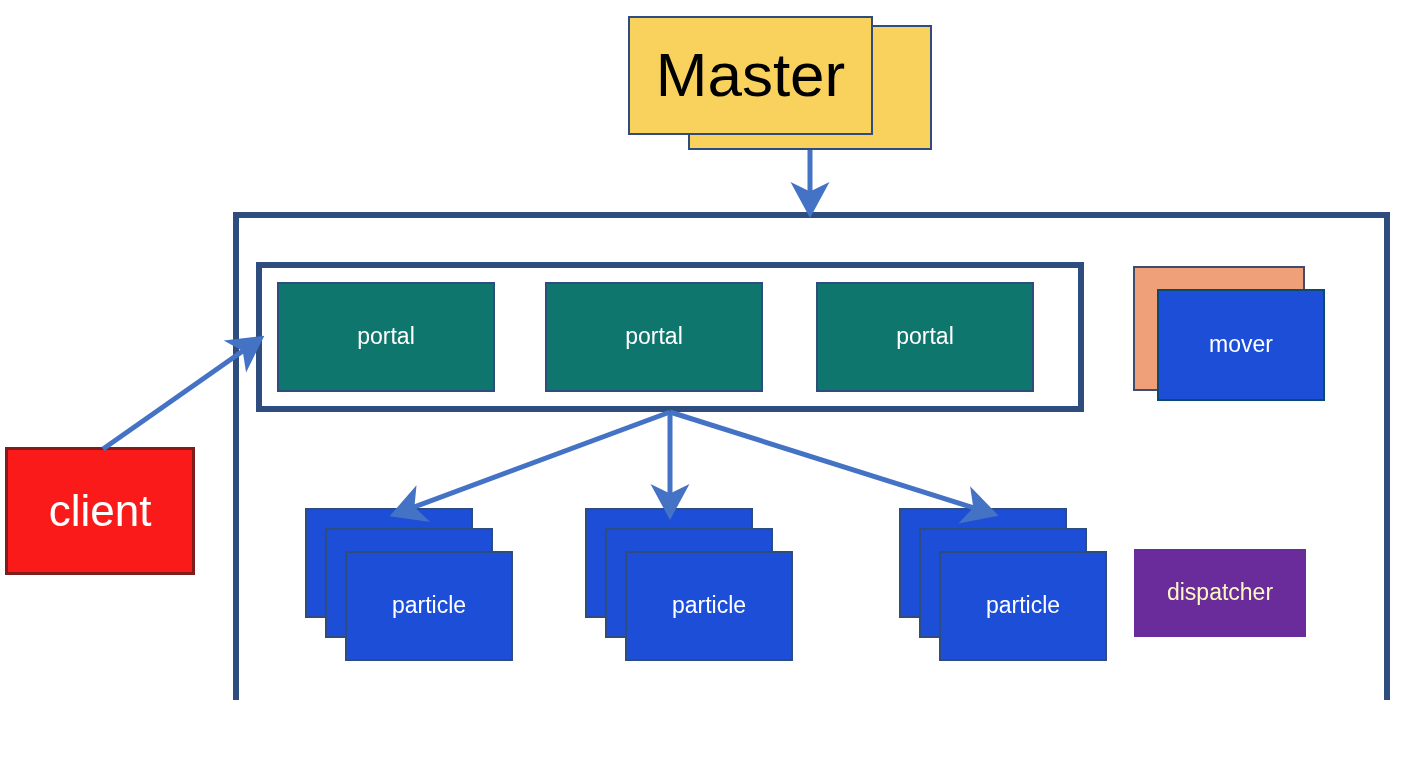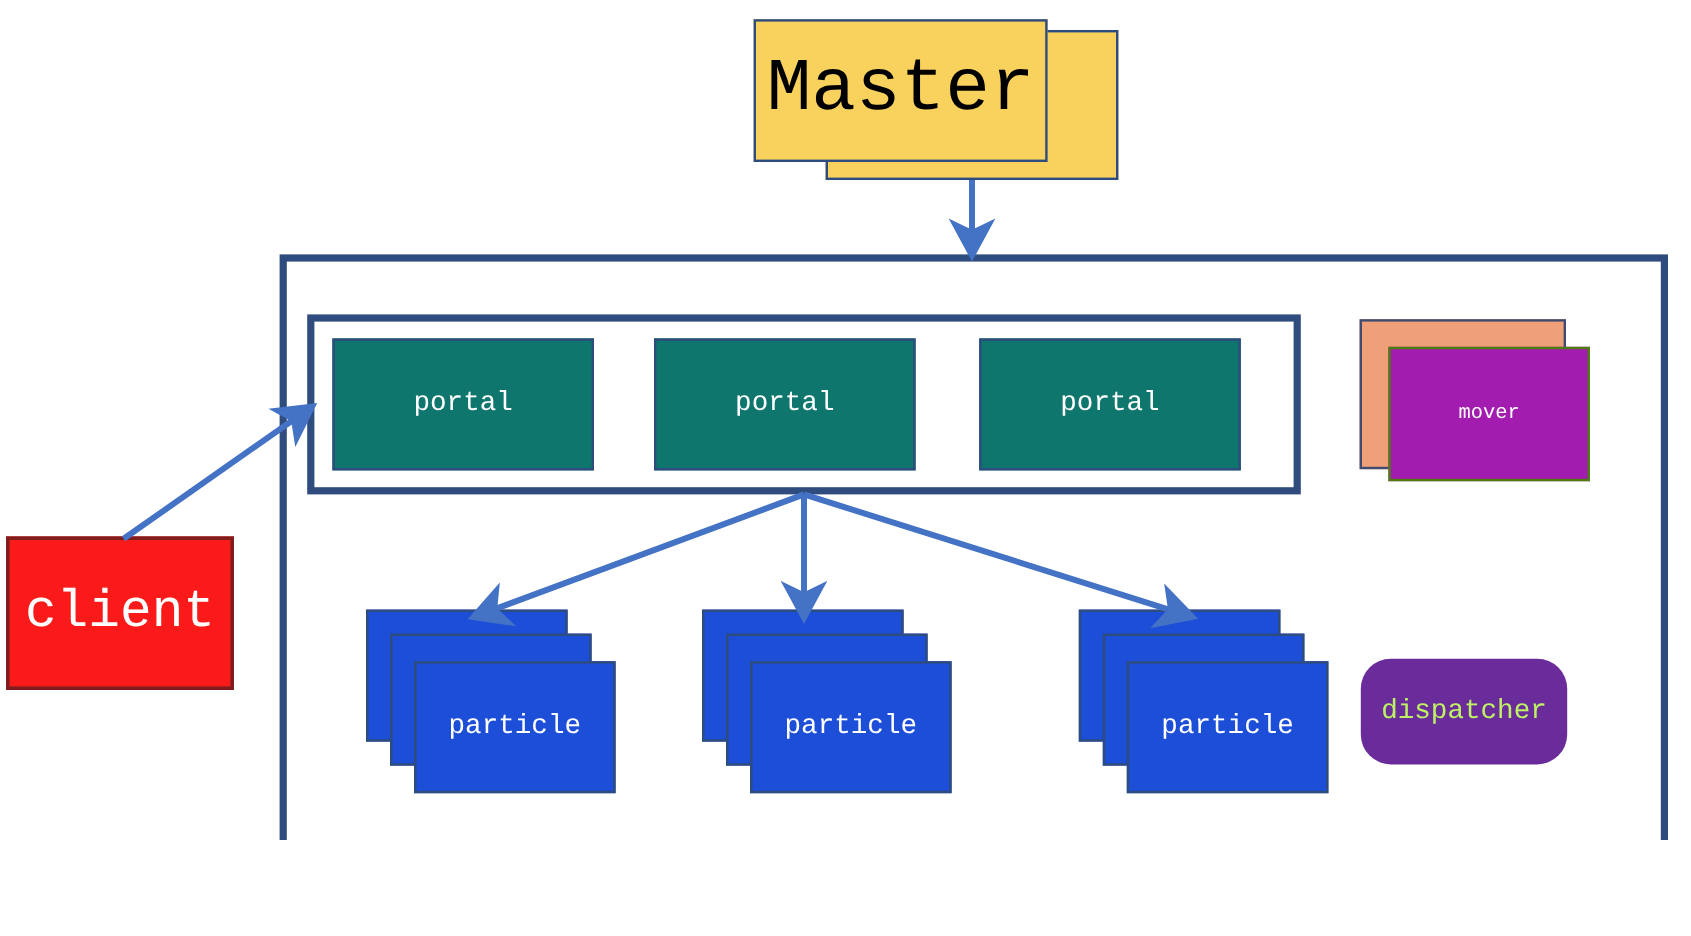--- a/index.html
+++ b/index.html
@@ -6,21 +6,21 @@
     margin: 0;
     padding: 0;
     background: #ffffff;
   }
   #stage {
     position: relative;
     width: 1409px;
     height: 700px;
     background: #ffffff;
     overflow: hidden;
-    font-family: Liberation Mono, monospace;
+    font-family: Liberation Sans, sans-serif;
   }
   .box {
     position: absolute;
     box-sizing: border-box;
     display: flex;
     align-items: center;
     justify-content: center;
     text-align: center;
     line-height: 1.1;
   }
@@ -60,42 +60,41 @@
   .portal-2 { left: 545px; top: 282px; }
   .portal-3 { left: 816px; top: 282px; }
   
   .mover-back {
     left: 1133px; top: 266px; width: 172px; height: 125px;
     background: #F0A078;
     border: 2px solid #3F4C70;
   }
   .mover-front {
     left: 1157px; top: 289px; width: 168px; height: 112px;
-    background: #a21caf;
-    border: 2px solid #4d7c0f;
+    background: #1d4ed8;
+    border: 2px solid #0c4a6e;
     color: #ffffff;
-    font-size: 17px;
+    font-size: 23px;
   }
   
   .particle {
     width: 168px; height: 110px;
     background: #1d4ed8;
     border: 2px solid #2E4C7E;
   }
   .particle.front {
     color: #ffffff;
     font-size: 23px;
   }
   
   .dispatcher {
     left: 1134px; top: 549px; width: 172px; height: 88px;
     background: #6A2C9B;
-    color: #bef264;
+    color: #fef9c3;
     font-size: 23px;
-    border-radius: 25px;
   }
   
   .client {
     left: 5px; top: 447px; width: 190px; height: 128px;
     background: #FA1A1A;
     border: 3px solid #7f1d1d;
     color: #ffffff;
     font-size: 44px;
   }
   

